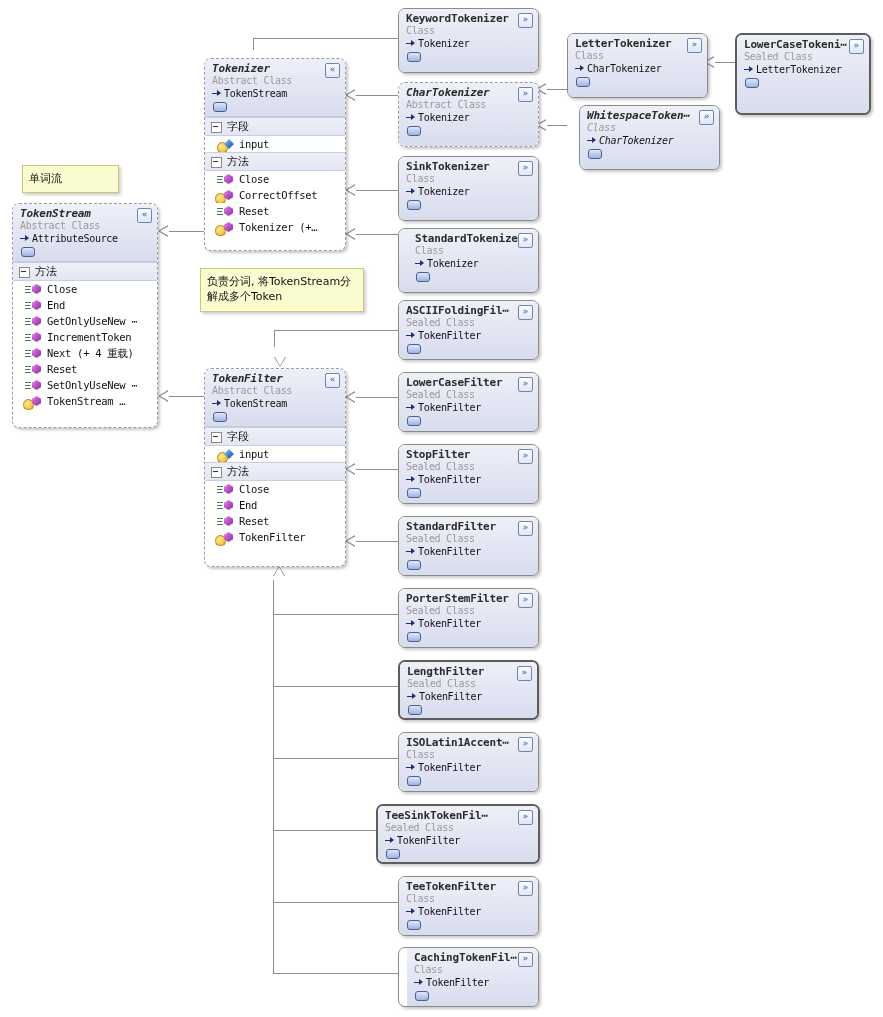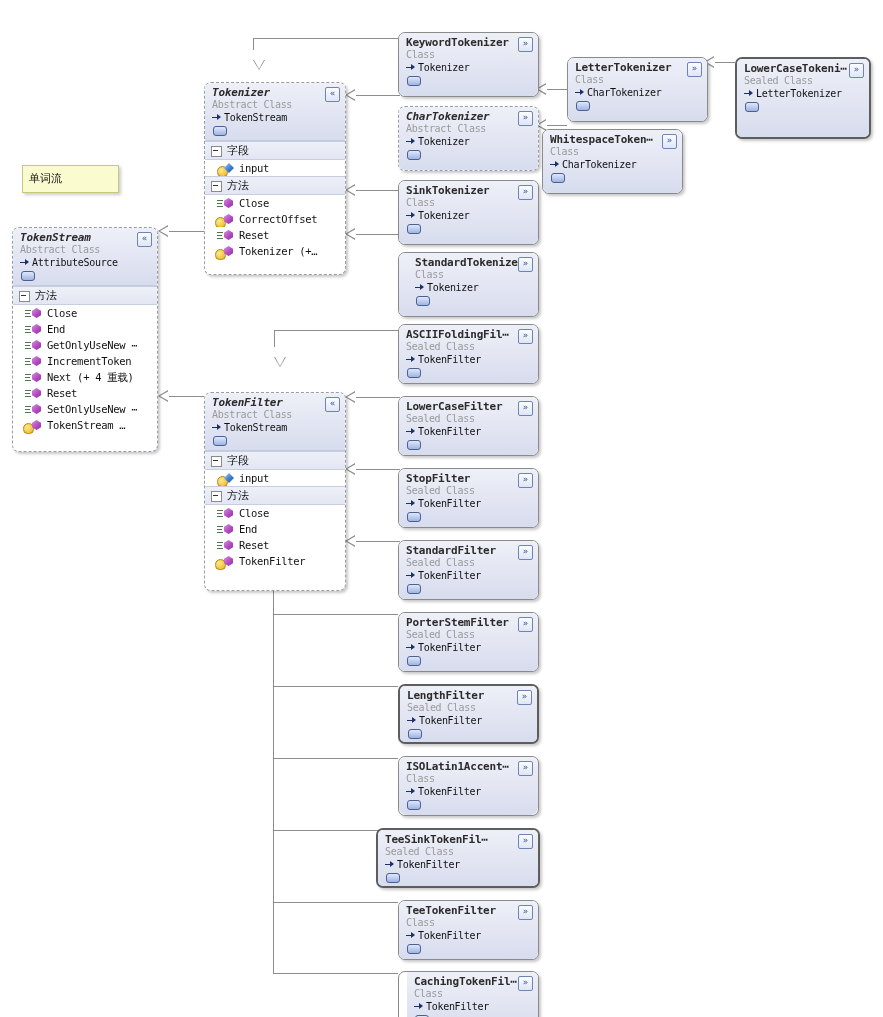--- a/index.html
+++ b/index.html
@@ -16,21 +16,20 @@
   }
 
   
   .cbox{
     position:absolute;
     box-sizing:border-box;
     border-radius:7px;
     background:#ffffff;
     box-shadow:2px 2px 3px rgba(0,0,0,.22);
     overflow:hidden;
-    margin-top:24px;
   }
   .cbox.solid{border:1px solid #8a8a8a;}
   .cbox.solid.thick{border:2px solid #5d5d5d;}
   .cbox.dashed{border:1px dashed #9a9aa8;}
 
   .chead{
     position:relative;
     background:linear-gradient(to bottom,#eef0f8 0%,#e2e5f2 55%,#d7dcee 100%);
     padding:3px 6px 4px 7px;
     border-bottom:1px solid #c4c9dd;
@@ -267,20 +266,23 @@
   <div class="ln lnh" style="left:273px;top:686px;width:125px;"></div>
   <div class="ln lnh" style="left:273px;top:758px;width:125px;"></div>
   <div class="ln lnh" style="left:273px;top:830px;width:125px;"></div>
   <div class="ln lnh" style="left:273px;top:902px;width:125px;"></div>
   <div class="ln lnh" style="left:273px;top:973px;width:125px;"></div>
 
   <div class="note" style="left:22px;top:165px;width:97px;height:28px;">
     <span>单词流</span>
   </div>
 
+  <div class="note" style="left:200px;top:268px;width:164px;height:44px;">
+    <span>负责分词, 将TokenStream分解成多个Token</span>
+  </div>
 
 
   <div class="cbox dashed" style="left:12px;top:203px;width:146px;height:225px;">
     <div class="chead">
       <div class="cname ital">TokenStream</div>
       <div class="cstereo">Abstract Class</div>
       <div class="cbase"><span class="arrowi"></span><span>AttributeSource</span></div>
       <div class="ifacebadge"></div>
       <div class="chev">«</div>
     </div>
@@ -474,21 +476,21 @@
   <div class="cbox solid" style="left:567px;top:33px;width:141px;height:65px;">
     <div class="chead" style="border-bottom:none;height:100%;box-sizing:border-box;">
       <div class="cname">LetterTokenizer</div>
       <div class="cstereo">Class</div>
       <div class="cbase"><span class="arrowi"></span><span>CharTokenizer</span></div>
       <div class="ifacebadge"></div>
       <div class="chev">»</div>
     </div>
   </div>
 
-  <div class="cbox solid" style="left:542px;top:105px;width:141px;height:65px;">
+  <div class="cbox solid" style="left:579px;top:105px;width:141px;height:65px;font-style:italic;">
     <div class="chead" style="border-bottom:none;height:100%;box-sizing:border-box;">
       <div class="cname">WhitespaceToken⋯</div>
       <div class="cstereo">Class</div>
       <div class="cbase"><span class="arrowi"></span><span>CharTokenizer</span></div>
       <div class="ifacebadge"></div>
       <div class="chev">»</div>
     </div>
   </div>
 
   <div class="cbox solid thick" style="left:735px;top:33px;width:136px;height:82px;">

